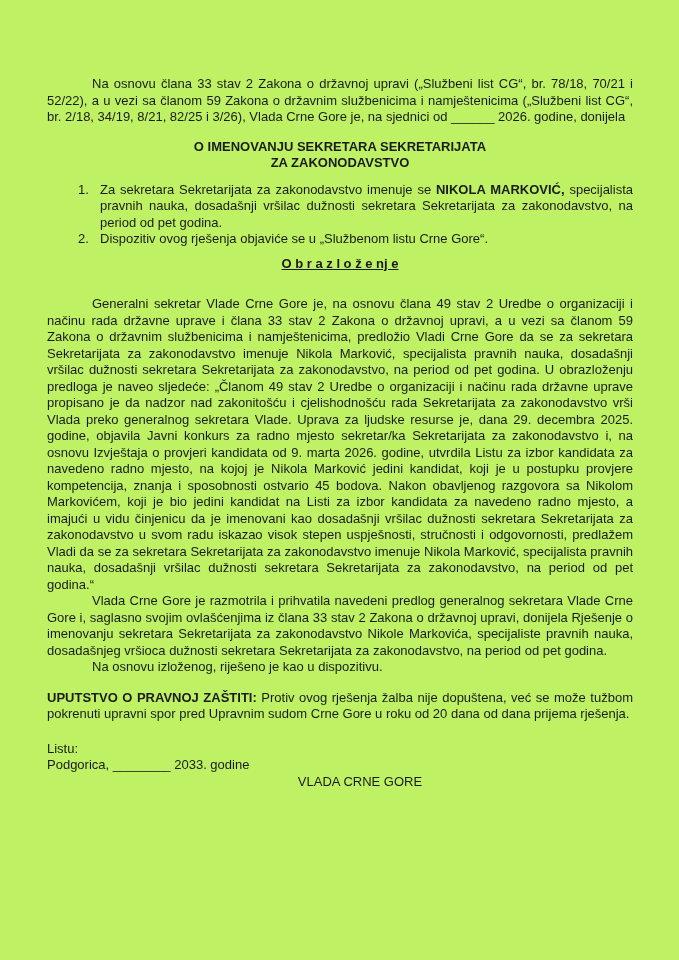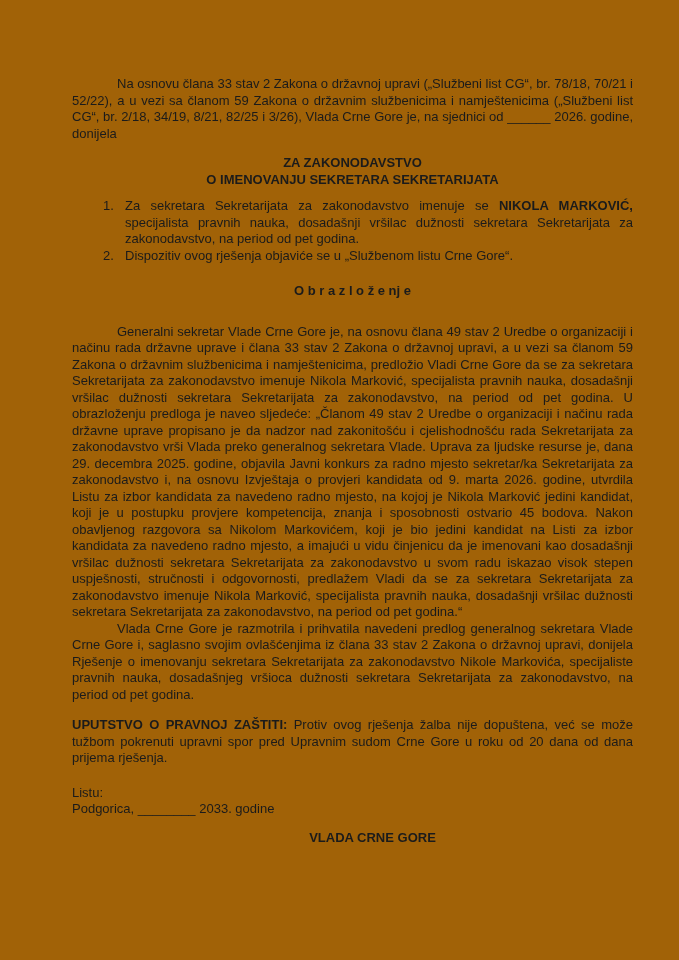--- a/index.html
+++ b/index.html
@@ -5,26 +5,26 @@
   html, body {
     margin: 0;
     padding: 0;
     background: #ffffff;
   }
   .page {
     position: relative;
     width: 679px;
     height: 960px;
     box-sizing: border-box;
-    background: #a16207;
+    background: #bef264;
     color: #1b1b1b;
     font-family: "Liberation Sans", "DejaVu Sans", sans-serif;
     font-size: 13px;
     line-height: 16.5px;
-    padding: 76px 46px 0 72px;
+    padding: 76px 46px 0 47px;
     overflow: hidden;
   }
   p { margin: 0; }
   .justify { text-align: justify; }
   .indent { text-indent: 45px; }
   .bold { font-weight: bold; margin-top: 29px; }
 
   .title-block {
     margin-top: 13px;
     font-weight: bold;
@@ -33,67 +33,69 @@
   .list-block { margin-top: 10px; }
   .list-row { display: flex; }
   .list-num {
     flex: 0 0 22px;
     margin-left: 31px;
     text-align: left;
   }
   .list-text { flex: 1; text-align: justify; }
 
   .obrazlozenje-heading {
-    margin-top: 19px;
+    margin-top: 8px;
     text-align: center;
     font-weight: bold;
+    text-decoration: underline;
   }
   .p1 { margin-top: 24px; }
   .uputstvo { margin-top: 14px; }
   .footer-block { margin-top: 18px; }
   .government-line {
-    margin-top: 12px;
+    margin-top: 0;
     text-align: center;
-    font-weight: bold;
+    font-weight: normal;
     transform: translateX(20px);
   }
   .president-block {
     margin-top: 17px;
     margin-left: 341px;
   }
 </style>
 </head>
 <body>
 
 <div class="page">
 
   <p class="justify indent">Na osnovu člana 33 stav 2 Zakona o državnoj upravi („Službeni list CG“, br. 78/18, 70/21 i 52/22), a u vezi sa članom 59 Zakona o državnim službenicima i namještenicima („Službeni list CG“, br. 2/18, 34/19, 8/21, 82/25 i 3/26), Vlada Crne Gore je, na sjednici od ______ 2026. godine, donijela</p>
 
   <div class="title-block">
+    <p>O IMENOVANJU SEKRETARA SEKRETARIJATA</p>
     <p>ZA ZAKONODAVSTVO</p>
-    <p>O IMENOVANJU SEKRETARA SEKRETARIJATA</p>
   </div>
 
   <div class="list-block">
     <div class="list-row">
       <span class="list-num">1.</span>
       <p class="list-text"><span>Za sekretara Sekretarijata za zakonodavstvo imenuje se </span><span class="bold">NIKOLA MARKOVIĆ,</span><span> specijalista pravnih nauka, dosadašnji vršilac dužnosti sekretara Sekretarijata za zakonodavstvo, na period od pet godina.</span></p>
     </div>
     <div class="list-row">
       <span class="list-num">2.</span>
       <p class="list-text">Dispozitiv ovog rješenja objaviće se u „Službenom listu Crne Gore“.</p>
     </div>
   </div>
 
   <p class="obrazlozenje-heading">O b r a z l o ž e nj e</p>
 
   <p class="justify indent p1">Generalni sekretar Vlade Crne Gore je, na osnovu člana 49 stav 2 Uredbe o organizaciji i načinu rada državne uprave i člana 33 stav 2 Zakona o državnoj upravi, a u vezi sa članom 59 Zakona o državnim službenicima i namještenicima, predložio Vladi Crne Gore da se za sekretara Sekretarijata za zakonodavstvo imenuje Nikola Marković, specijalista pravnih nauka, dosadašnji vršilac dužnosti sekretara Sekretarijata za zakonodavstvo, na period od pet godina. U obrazloženju predloga je naveo sljedeće: „Članom 49 stav 2 Uredbe o organizaciji i načinu rada državne uprave propisano je da nadzor nad zakonitošću i cjelishodnošću rada Sekretarijata za zakonodavstvo vrši Vlada preko generalnog sekretara Vlade. Uprava za ljudske resurse je, dana 29. decembra 2025. godine, objavila Javni konkurs za radno mjesto sekretar/ka Sekretarijata za zakonodavstvo i, na osnovu Izvještaja o provjeri kandidata od 9. marta 2026. godine, utvrdila Listu za izbor kandidata za navedeno radno mjesto, na kojoj je Nikola Marković jedini kandidat, koji je u postupku provjere kompetencija, znanja i sposobnosti ostvario 45 bodova. Nakon obavljenog razgovora sa Nikolom Markovićem, koji je bio jedini kandidat na Listi za izbor kandidata za navedeno radno mjesto, a imajući u vidu činjenicu da je imenovani kao dosadašnji vršilac dužnosti sekretara Sekretarijata za zakonodavstvo u svom radu iskazao visok stepen uspješnosti, stručnosti i odgovornosti, predlažem Vladi da se za sekretara Sekretarijata za zakonodavstvo imenuje Nikola Marković, specijalista pravnih nauka, dosadašnji vršilac dužnosti sekretara Sekretarijata za zakonodavstvo, na period od pet godina.“</p>
 
   <p class="justify indent">Vlada Crne Gore je razmotrila i prihvatila navedeni predlog generalnog sekretara Vlade Crne Gore i, saglasno svojim ovlašćenjima iz člana 33 stav 2 Zakona o državnoj upravi, donijela Rješenje o imenovanju sekretara Sekretarijata za zakonodavstvo Nikole Markovića, specijaliste pravnih nauka, dosadašnjeg vršioca dužnosti sekretara Sekretarijata za zakonodavstvo, na period od pet godina.</p>
 
+  <p class="indent">Na osnovu izloženog, riješeno je kao u dispozitivu.</p>
 
   <p class="justify uputstvo"><span class="bold">UPUTSTVO O PRAVNOJ ZAŠTITI:</span><span> Protiv ovog rješenja žalba nije dopuštena, već se može tužbom pokrenuti upravni spor pred Upravnim sudom Crne Gore u roku od 20 dana od dana prijema rješenja.</span></p>
 
   <div class="footer-block">
     <p>Listu:</p>
     <p>Podgorica, ________ 2033. godine</p>
   </div>
 
   <p class="government-line">VLADA CRNE GORE</p>
 

